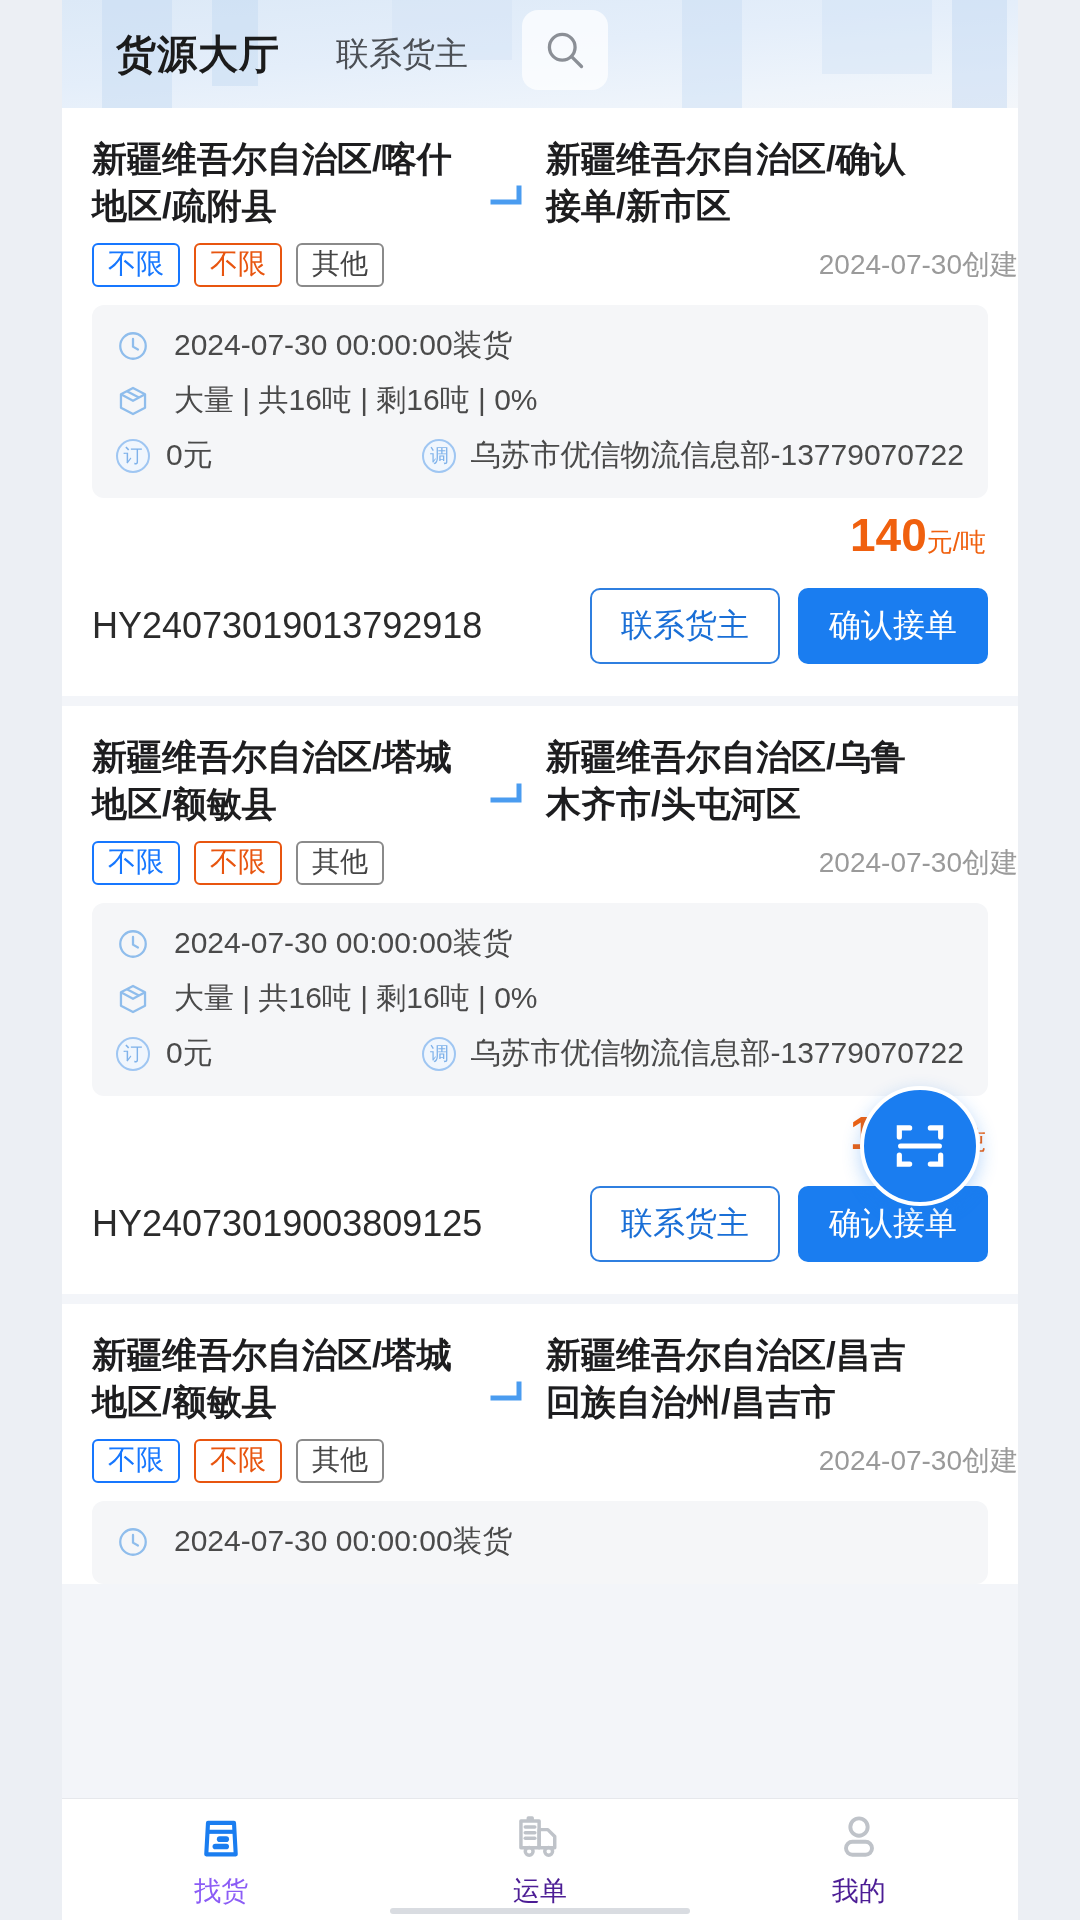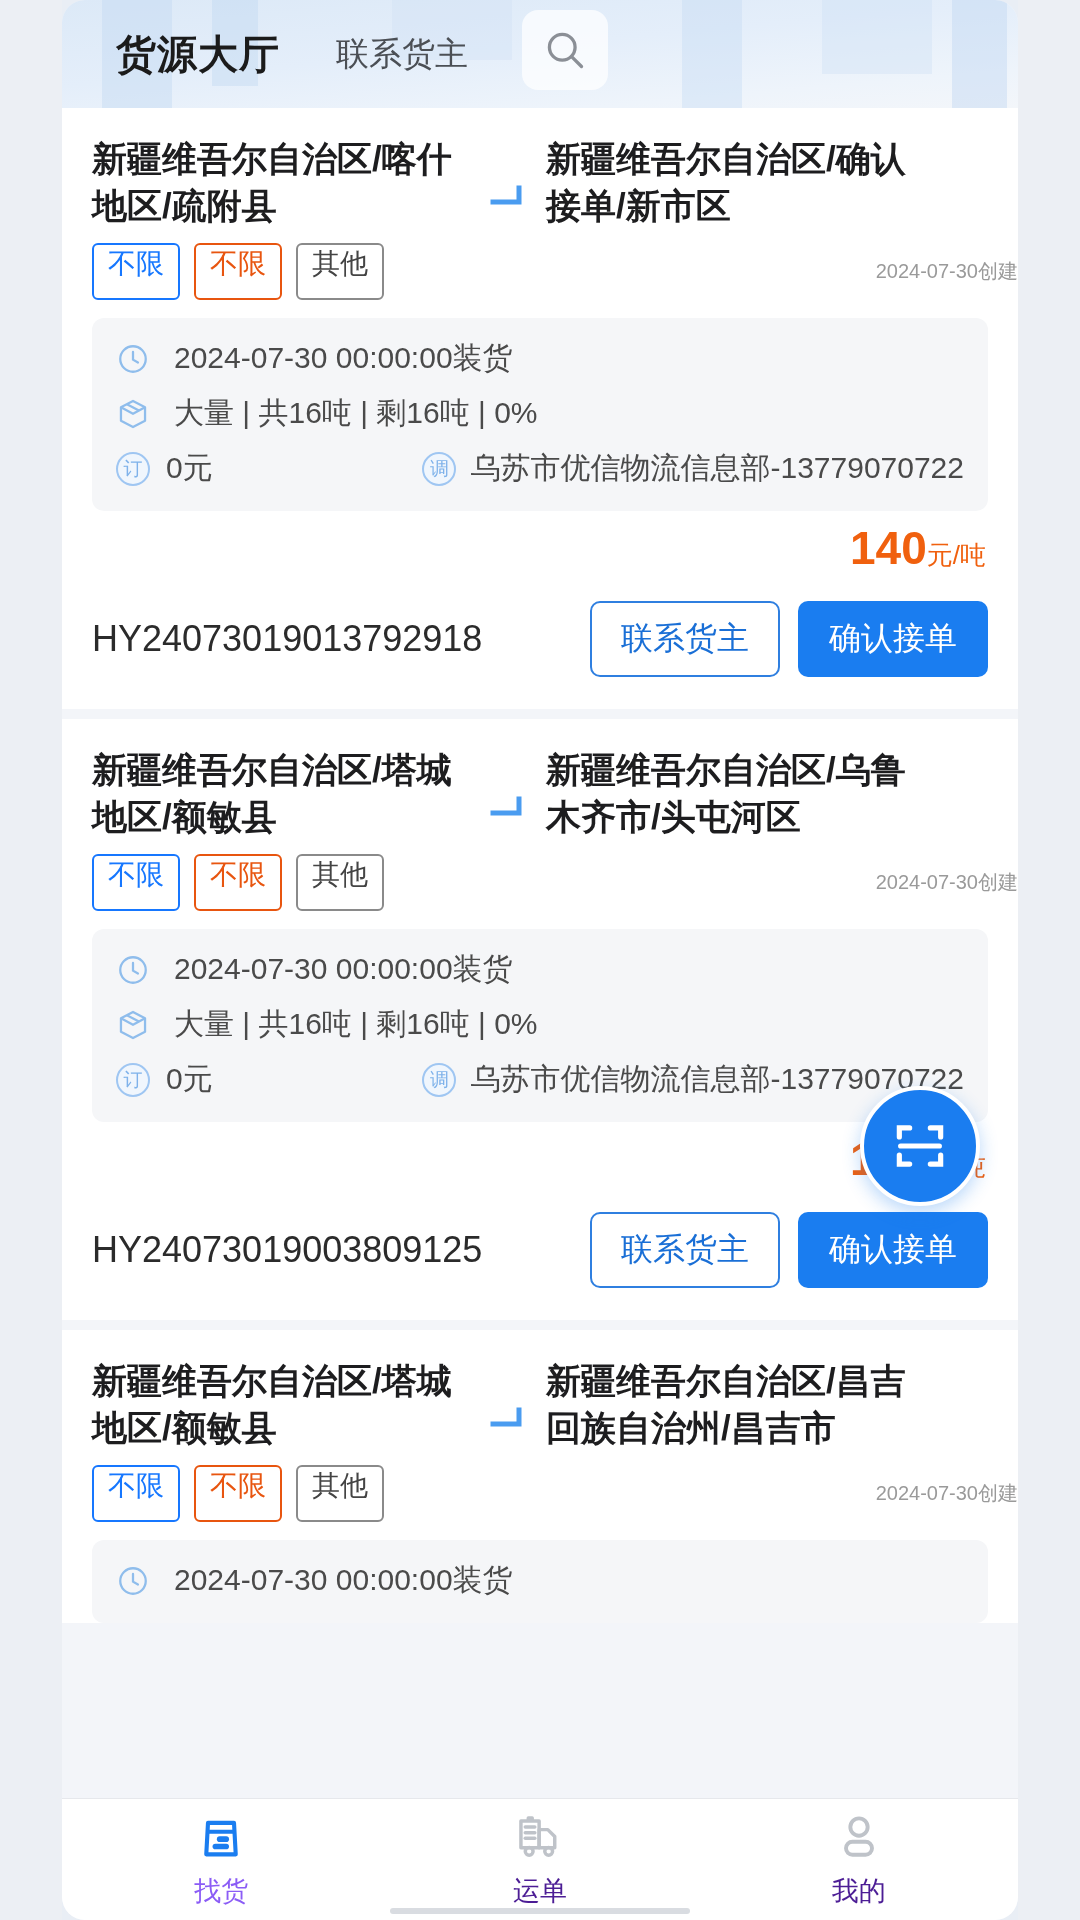--- a/index.html
+++ b/index.html
@@ -12,21 +12,21 @@
     position:relative; width:1080px; height:1920px;
     background:#e9eef5; overflow:hidden;
   }
   
   .rail { position:absolute; top:0; bottom:0; width:62px; background:#eceff4; }
   .rail.left { left:0; }
   .rail.right { right:0; }
 
   #app {
     position:absolute; left:62px; top:0; width:956px; height:1920px;
-    background:#f3f5f9; overflow:hidden;border-radius:23px;
+    background:#f3f5f9; overflow:hidden;
   }
 
   
   .header {
     position:relative; height:108px; width:100%;
     background:linear-gradient(175deg,#dce9f7 0%,#e4eefa 45%,#eef4fb 80%,#f3f6fa 100%);
     overflow:hidden;
   }
   .header .deco { position:absolute; top:0; background:rgba(255,255,255,.28); }
   .d1 { left:40px;  width:70px;  height:108px; background:rgba(196,218,242,.45)!important; }
@@ -73,30 +73,30 @@
     word-break:break-all;
   }
   .arrow-wrap {
     width:74px; display:flex; align-items:center; justify-content:center;
     padding-top:46px;
   }
   .arrow-wrap svg { width:40px; height:28px; }
 
   .tagrow { display:flex; align-items:center; gap:14px; margin-top:14px; }
   .tag {
-    border:2px solid #14b8a6; border-radius:6px; padding:5px 14px 20px 14px;
+    border:2px solid #14b8a6; border-radius:6px; padding:5px 14px 7px 14px;
     font-size:28px; line-height:1; color:#444; background:#fff;
   }
   .tag.blue  { border-color:#1677ff; color:#1677ff; }
   .tag.orange{ border-color:#e8550f; color:#e8550f; }
   .tag.grey  { border-color:#8a8a8a; color:#444; }
 
   .created {
     position:absolute; right:30px;
-    font-size:20px; color:#9a9a9a;
+    font-size:28px; color:#9a9a9a;
   }
 
   .info {
     margin-top:18px; background:#f5f6f8; border-radius:12px;
     padding:20px 24px 22px 24px;
   }
   .info-line {
     display:flex; align-items:center; gap:24px; margin-bottom:14px;
   }
   .info-line:last-child { margin-bottom:0; }

